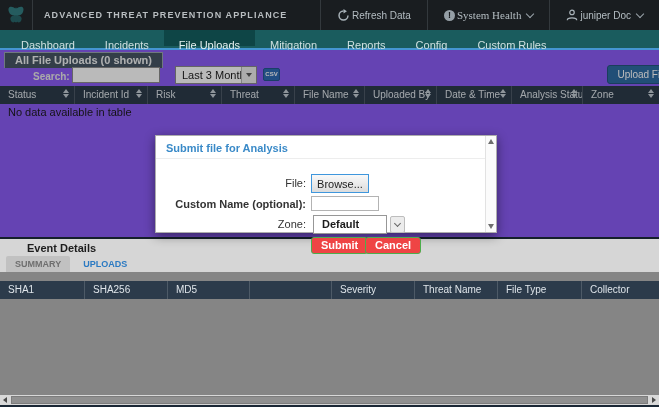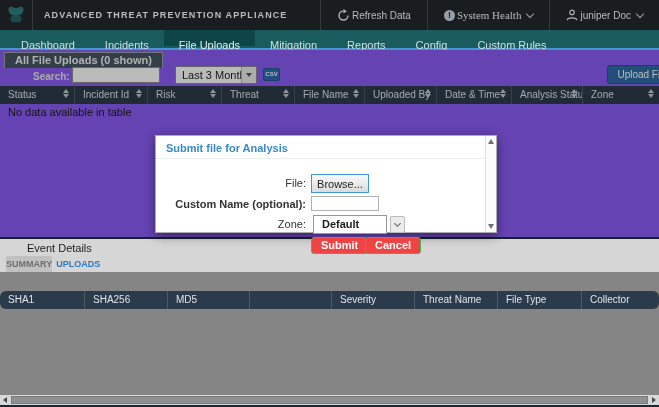--- a/index.html
+++ b/index.html
@@ -60,26 +60,26 @@
   .zone-arrow { position:absolute; left:234px; top:58px; width:15px; height:17px; background:#ececec; border:1px solid #bdbdbd; border-radius:2px; display:flex; align-items:center; justify-content:center; cursor:pointer; }
   .zone-arrow .chev2 { width:5px; height:5px; border-right:1.5px solid #666; border-bottom:1.5px solid #666; transform:rotate(45deg); margin-top:-2px; }
   .modal-btn { position:absolute; top:79px; height:17px; padding:0 9px; background:#ef4444; border:1px solid #4cae4c; border-radius:3px; color:#fff; font-size:11px; font-weight:bold; line-height:15px; cursor:pointer; font-family:"Liberation Sans",sans-serif; }
   .submit-btn { left:155px; }
   .cancel-btn { left:209px; }
   .modal-body { position:absolute; left:0; top:22px; right:11px; bottom:0; }
 
   
   .event-panel { position:absolute; left:0; top:237px; width:659px; height:170px; background:#858585; border-top:2px solid #15202b; }
   .event-header { position:absolute; left:0; top:0; width:659px; height:33px; background:#d6d6d6; }
-  .event-title { position:absolute; left:8px; top:3px; font-size:11px; font-weight:normal; color:#1d1d1d;padding-left:19px; }
+  .event-title { position:absolute; left:8px; top:3px; font-size:11px; font-weight:bold; color:#1d1d1d;padding-left:19px; }
   .event-tabs { position:absolute; left:6px; top:17px; display:flex; gap:4px; }
-  .etab { font-size:9px; font-weight:bold; padding:3px 0; border-radius:2px 2px 0 0; cursor:pointer; }
+  .etab { font-size:9px; font-weight:bold; padding:3px 9px; border-radius:2px 2px 0 0; cursor:pointer; }
   .etab.summary { background:#c1c1c1; color:#6f6f6f; }
   .etab.uploads { color:#2b7ac2; }
-  .thead.event-head { top:52px;border-radius:6px; }
+  .thead.event-head { top:42px; }
   .e0{width:85px}.e1{width:83px}.e2{width:82px}.e3{width:82px}.e4{width:83px}.e5{width:83px}.e6{width:84px}.e7{width:77px;border-right:none}
 
   
   .hscroll { position:absolute; left:0; top:156px; width:659px; height:10px; background:#d8d8d8; }
   .hs-left, .hs-right { position:absolute; top:0; width:10px; height:10px; display:flex; align-items:center; justify-content:center; cursor:pointer; }
   .hs-left { left:0; } .hs-right { right:0; }
   .tri-l { width:0; height:0; border-top:3.5px solid transparent; border-bottom:3.5px solid transparent; border-right:4px solid #4a4a4a; }
   .tri-r { width:0; height:0; border-top:3.5px solid transparent; border-bottom:3.5px solid transparent; border-left:4px solid #4a4a4a; }
   .hs-thumb { position:absolute; left:11px; right:11px; top:1px; height:8px; background:#909090; border:1px solid #7c7c7c; cursor:grab; }
   .bottom-strip { position:absolute; left:0; top:166px; width:659px; height:4px; background:#1a2735; }

